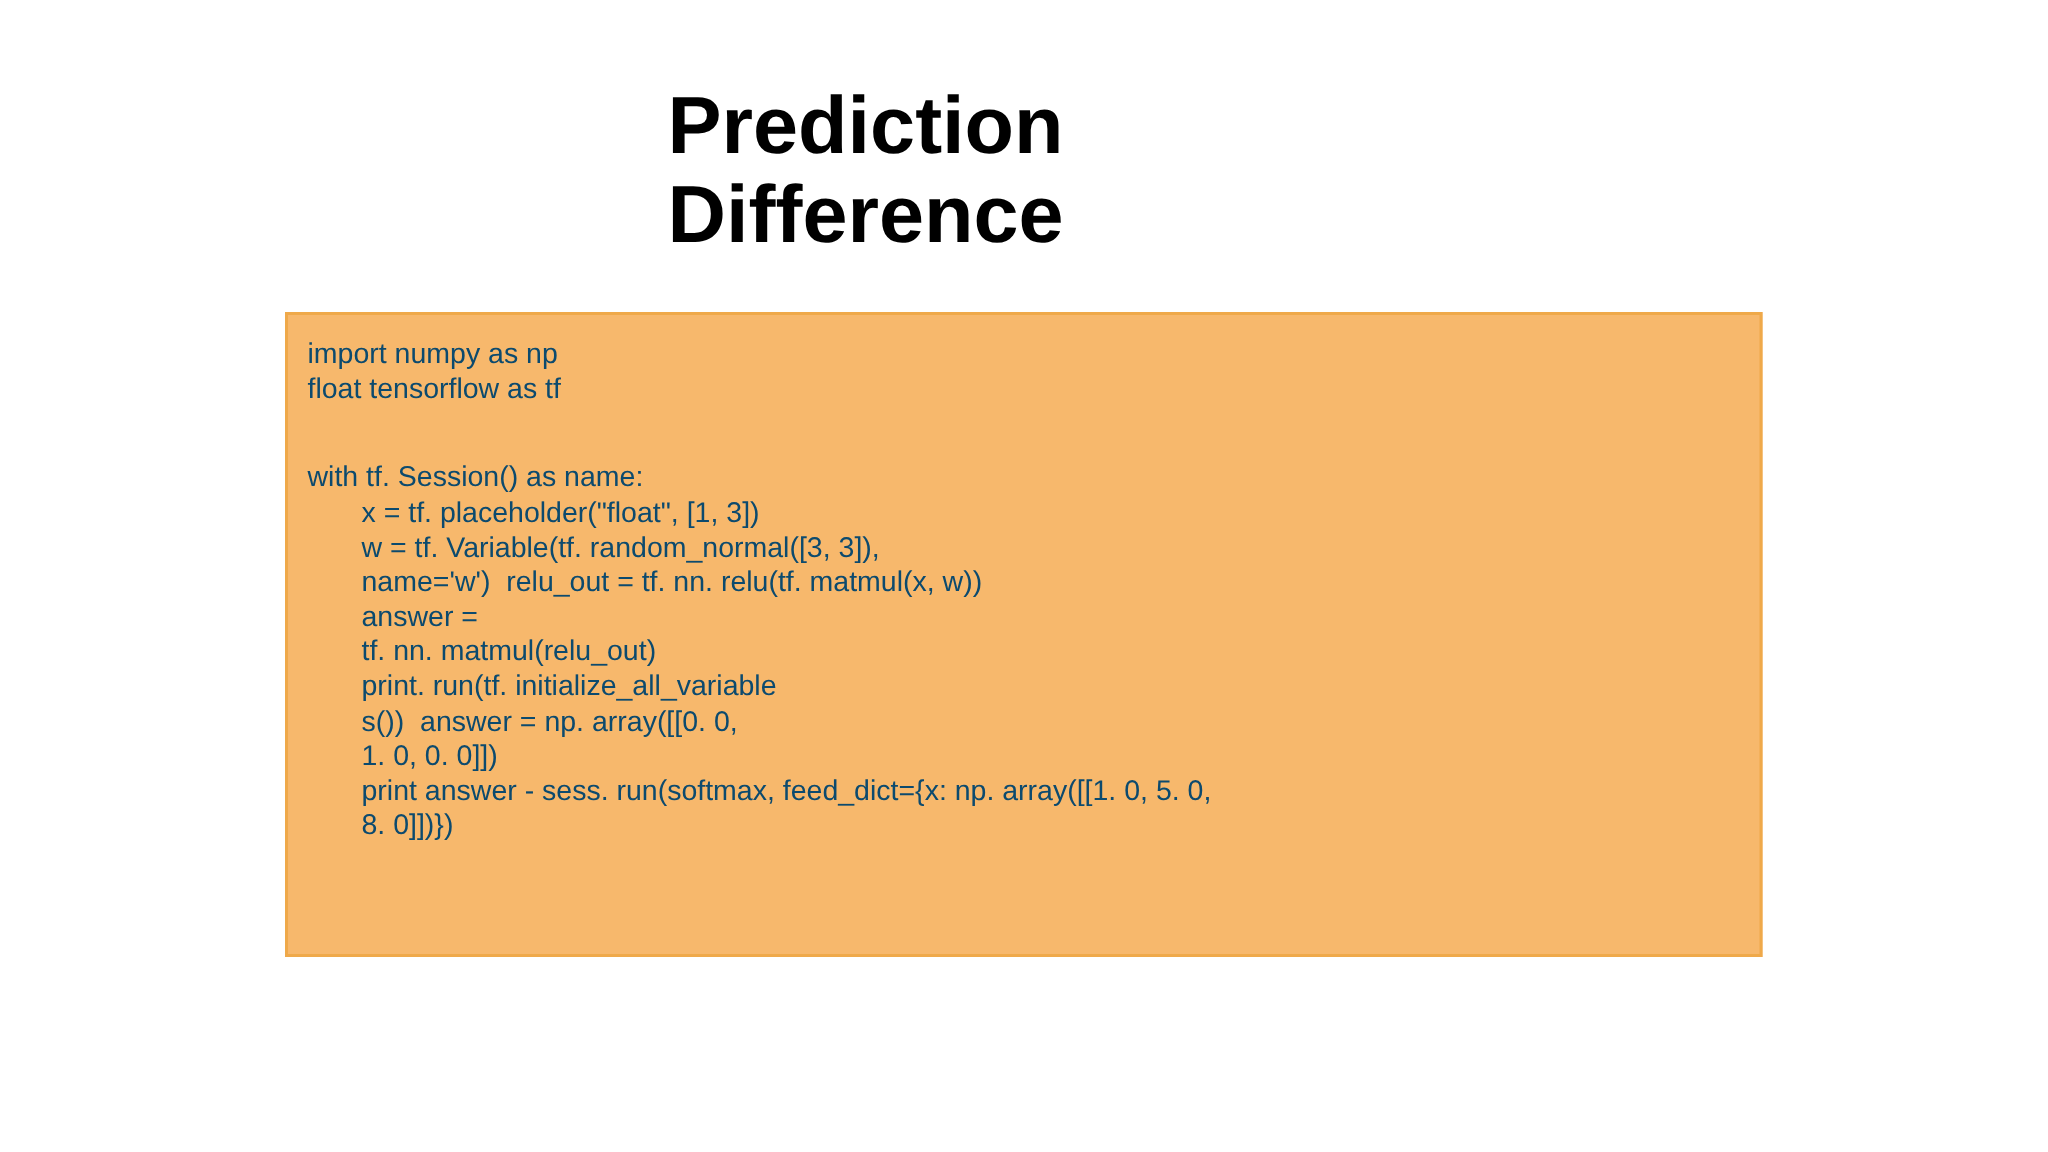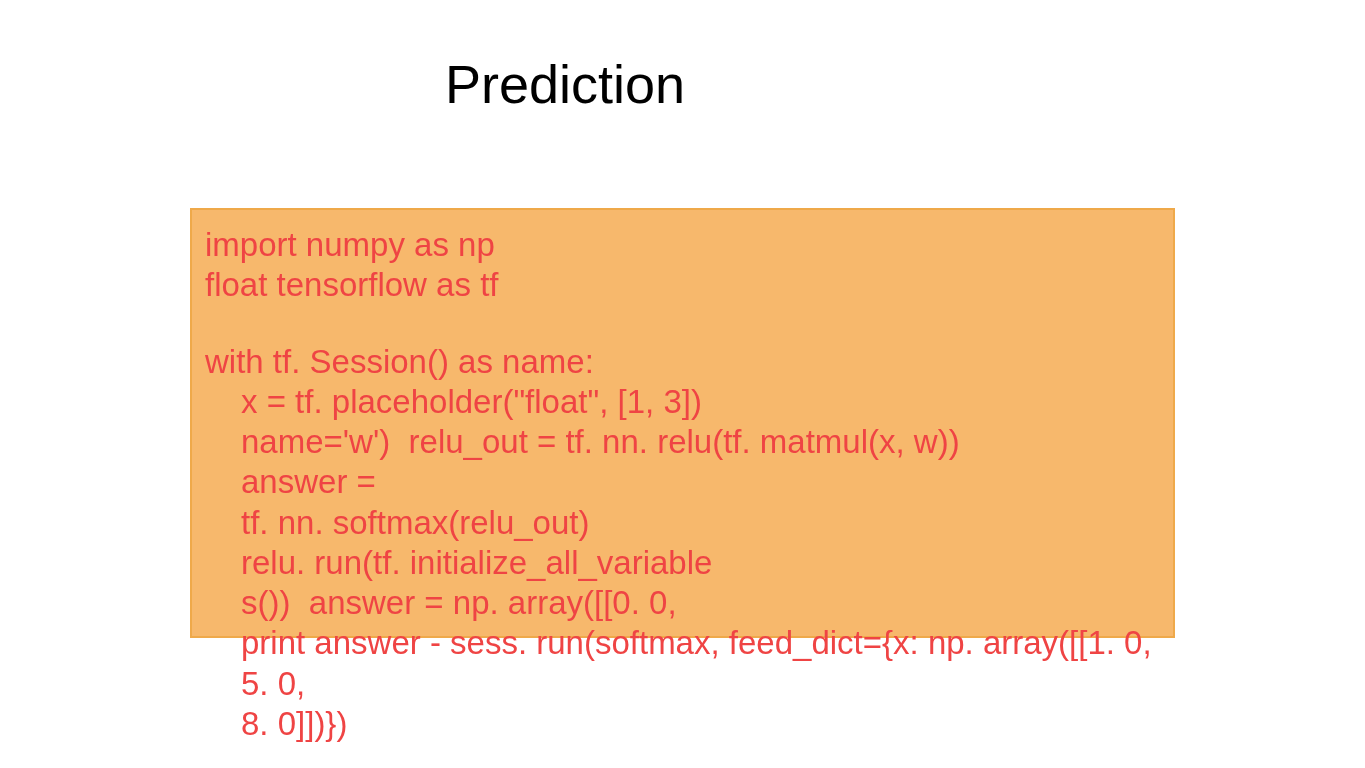--- a/index.html
+++ b/index.html
@@ -17,71 +17,74 @@
     position: relative;
     box-sizing: border-box;
   }
   .title {
     position: absolute;
     left: 445px;
     top: 55px;
     color: #000000;
     font-size: 54px;
     line-height: 1.1;
-    font-weight: 400;
+    font-weight: 700;
   }
   .code-box {
     position: absolute;
     left: 190px;
     top: 208px;
     width: 985px;
     height: 430px;
     background: #f7b86c;
     border: 2px solid #efa94a;
     box-sizing: border-box;
   }
   .code-area {
     position: absolute;
     left: 205px;
     top: 225px;
     width: 980px;
-    color: #ef4444;
-    font-size: 33px;
+    color: #0c4a6e;
+    font-size: 19px;
     line-height: 1.22;
   }
   .code-area p {
     margin: 0;
     white-space: pre-wrap;
   }
   .indent {
     padding-left: 36px;
   }
   .blank {
     height: 36px;
   }
 </style>
 </head>
 <body>
 
 <div class="slide">
 
   <div class="title">
     <span>Prediction</span><br>
+    <span>Difference</span>
   </div>
 
   <div class="code-box"></div>
 
   <div class="code-area">
     <p>import numpy as np</p>
     <p>float tensorflow as tf</p>
     <div class="blank"></div>
     <p>with tf. Session() as name:</p>
     <p class="indent">x = tf. placeholder("float", [1, 3])</p>
+    <p class="indent">w = tf. Variable(tf. random_normal([3, 3]),</p>
     <p class="indent">name='w')  relu_out = tf. nn. relu(tf. matmul(x, w))</p>
     <p class="indent">answer =</p>
-    <p class="indent">tf. nn. softmax(relu_out)</p>
-    <p class="indent">relu. run(tf. initialize_all_variable</p>
+    <p class="indent">tf. nn. matmul(relu_out)</p>
+    <p class="indent">print. run(tf. initialize_all_variable</p>
     <p class="indent">s())  answer = np. array([[0. 0,</p>
+    <p class="indent">1. 0, 0. 0]])</p>
     <p class="indent">print answer - sess. run(softmax, feed_dict={x: np. array([[1. 0, 5. 0,</p>
     <p class="indent">8. 0]])})</p>
   </div>
 
 </div>
 
 </body></html>

